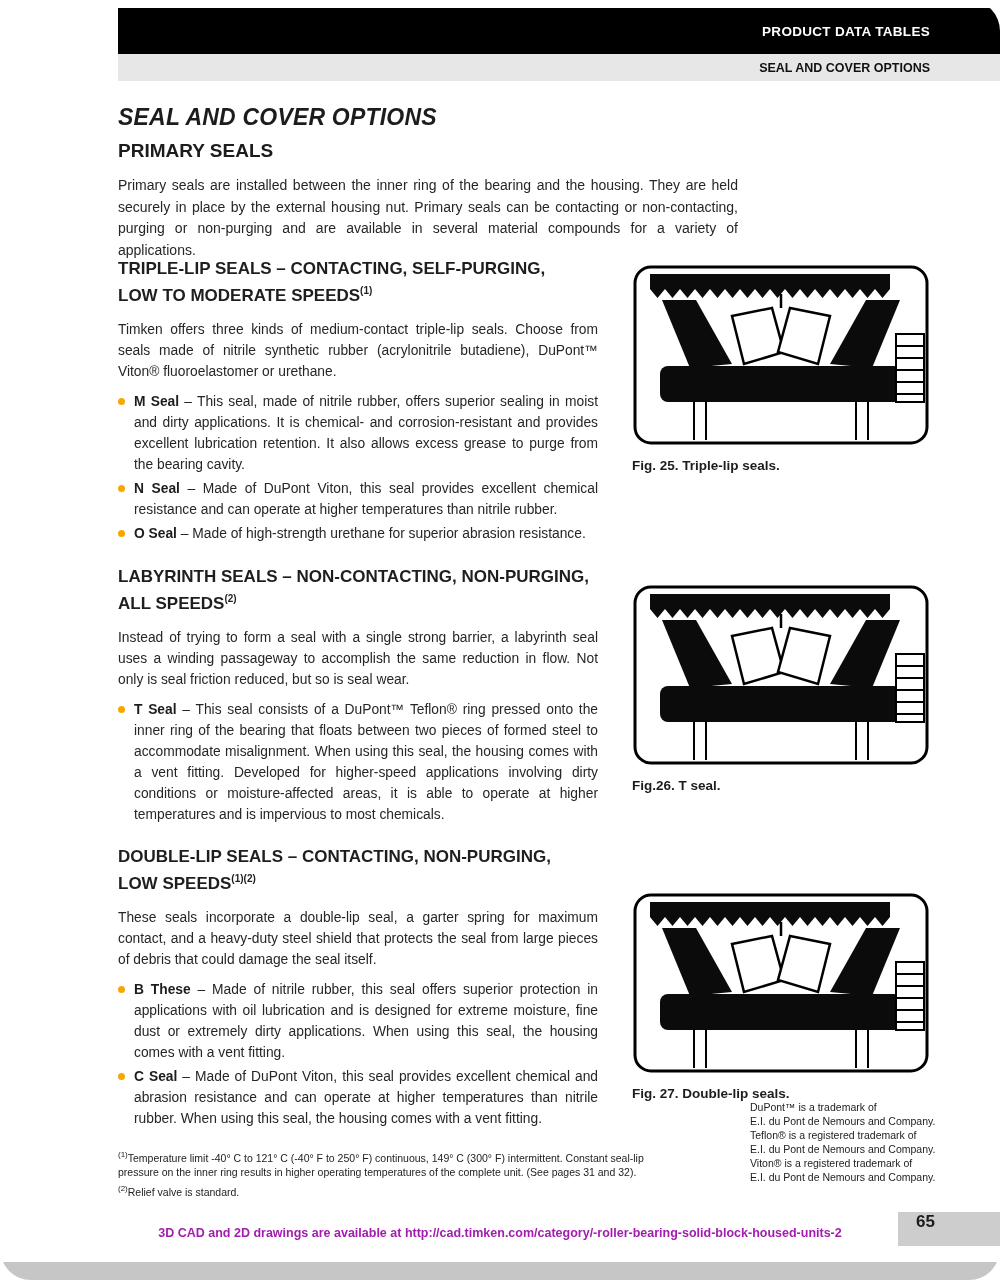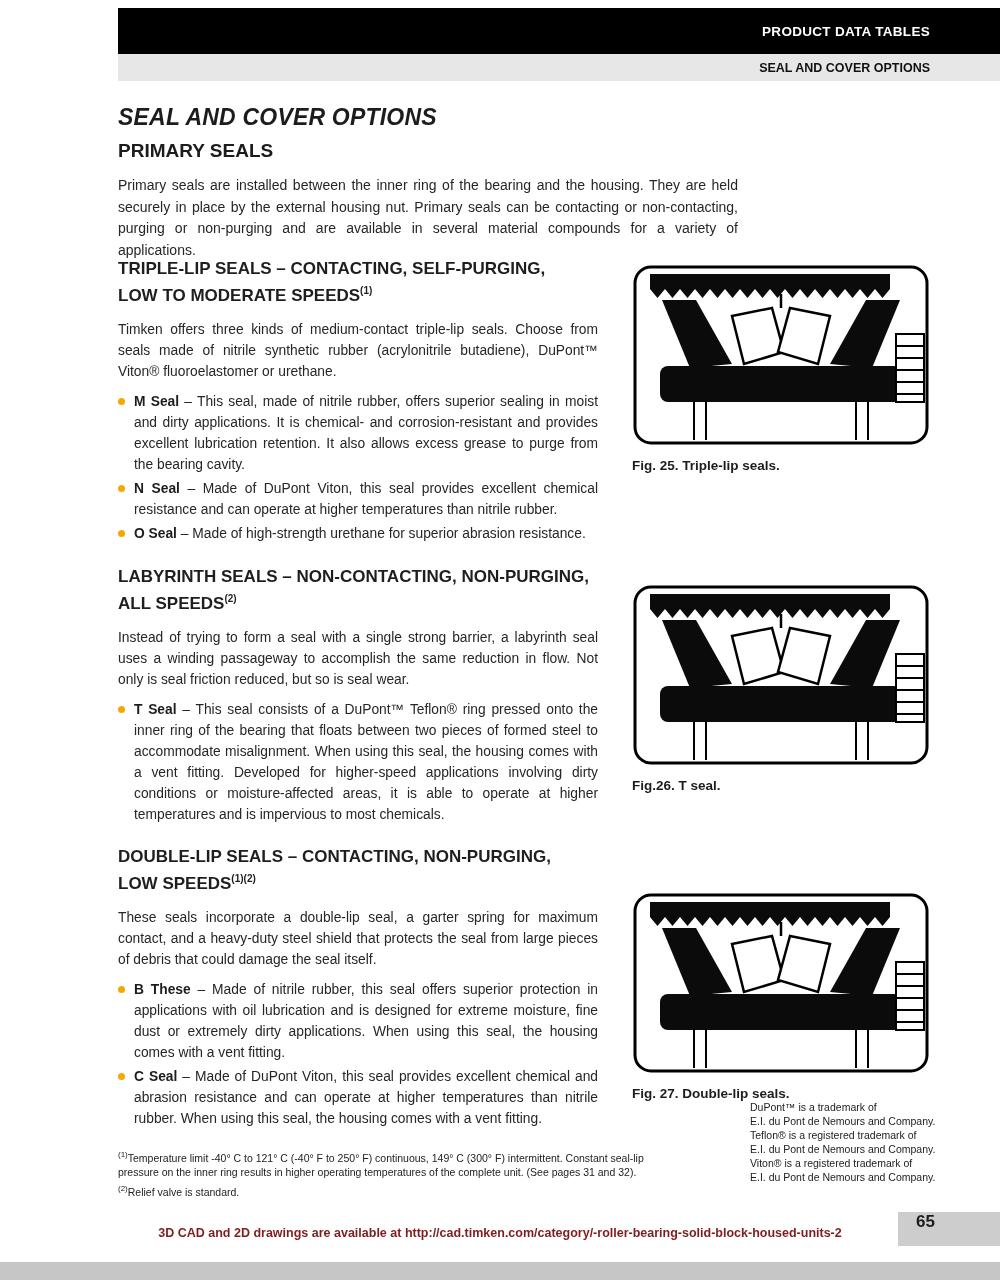--- a/index.html
+++ b/index.html
@@ -1,18 +1,18 @@
 <!DOCTYPE html>
 <html><head>
 <meta charset="utf-8">
 <style>
   html,body { margin:0; padding:0; background:#ffffff; }
   .page {
     position:relative; width:1000px; height:1280px; background:#fff;
-    font-family:"Liberation Sans", sans-serif; color:#262626; overflow:hidden;
+    font-family:"Liberation Sans", sans-serif; color:#262626; overflow:hidden;border-radius:31px;
   }
   
   .topbar-black {
     position:absolute; left:118px; top:8px; right:0; height:46px; background:#000;
     color:#fff; display:flex; align-items:center; justify-content:flex-end;
     padding-right:70px; box-sizing:border-box; font-weight:bold; font-size:13.5px;
     letter-spacing:0.3px;
   }
   .topbar-gray {
     position:absolute; left:118px; top:54px; right:0; height:27px; background:#E7E7E7;
@@ -41,21 +41,21 @@
   .f1 { top:264px; } .f2 { top:584px; } .f3 { top:892px; }
   .fig-box { width:298px; height:182px; }
   .fig figcaption { font-size:13.5px; font-weight:bold; margin-top:12px; color:#1c1c1c; }
   
   .trademarks { position:absolute; left:750px; top:1100px; width:210px; font-size:10.5px; line-height:14px; color:#222; }
   
   .footnotes { position:absolute; left:118px; top:1148px; width:560px; font-size:10.5px; line-height:14.5px; color:#222; }
   .footnote { margin:0 0 2px; }
   .footnote sup { font-size:8px; }
   
-  .footer-text { position:absolute; left:0; top:1226px; width:1000px; text-align:center; font-weight:bold; font-size:12.5px; color:#7f1d1d; }
+  .footer-text { position:absolute; left:0; top:1226px; width:1000px; text-align:center; font-weight:bold; font-size:12.5px; color:#a21caf; }
   .page-num-box {
     position:absolute; right:0; top:1212px; width:102px; height:34px; background:#CDCDCD;
     display:flex; align-items:flex-start; padding-left:18px; box-sizing:border-box;
     font-weight:bold; font-size:17px; color:#1c1c1c;
   }
   .bottom-strip { position:absolute; left:0; top:1262px; width:100%; height:18px; background:#C6C6C6; }
 </style>
 </head>
 <body>
 

